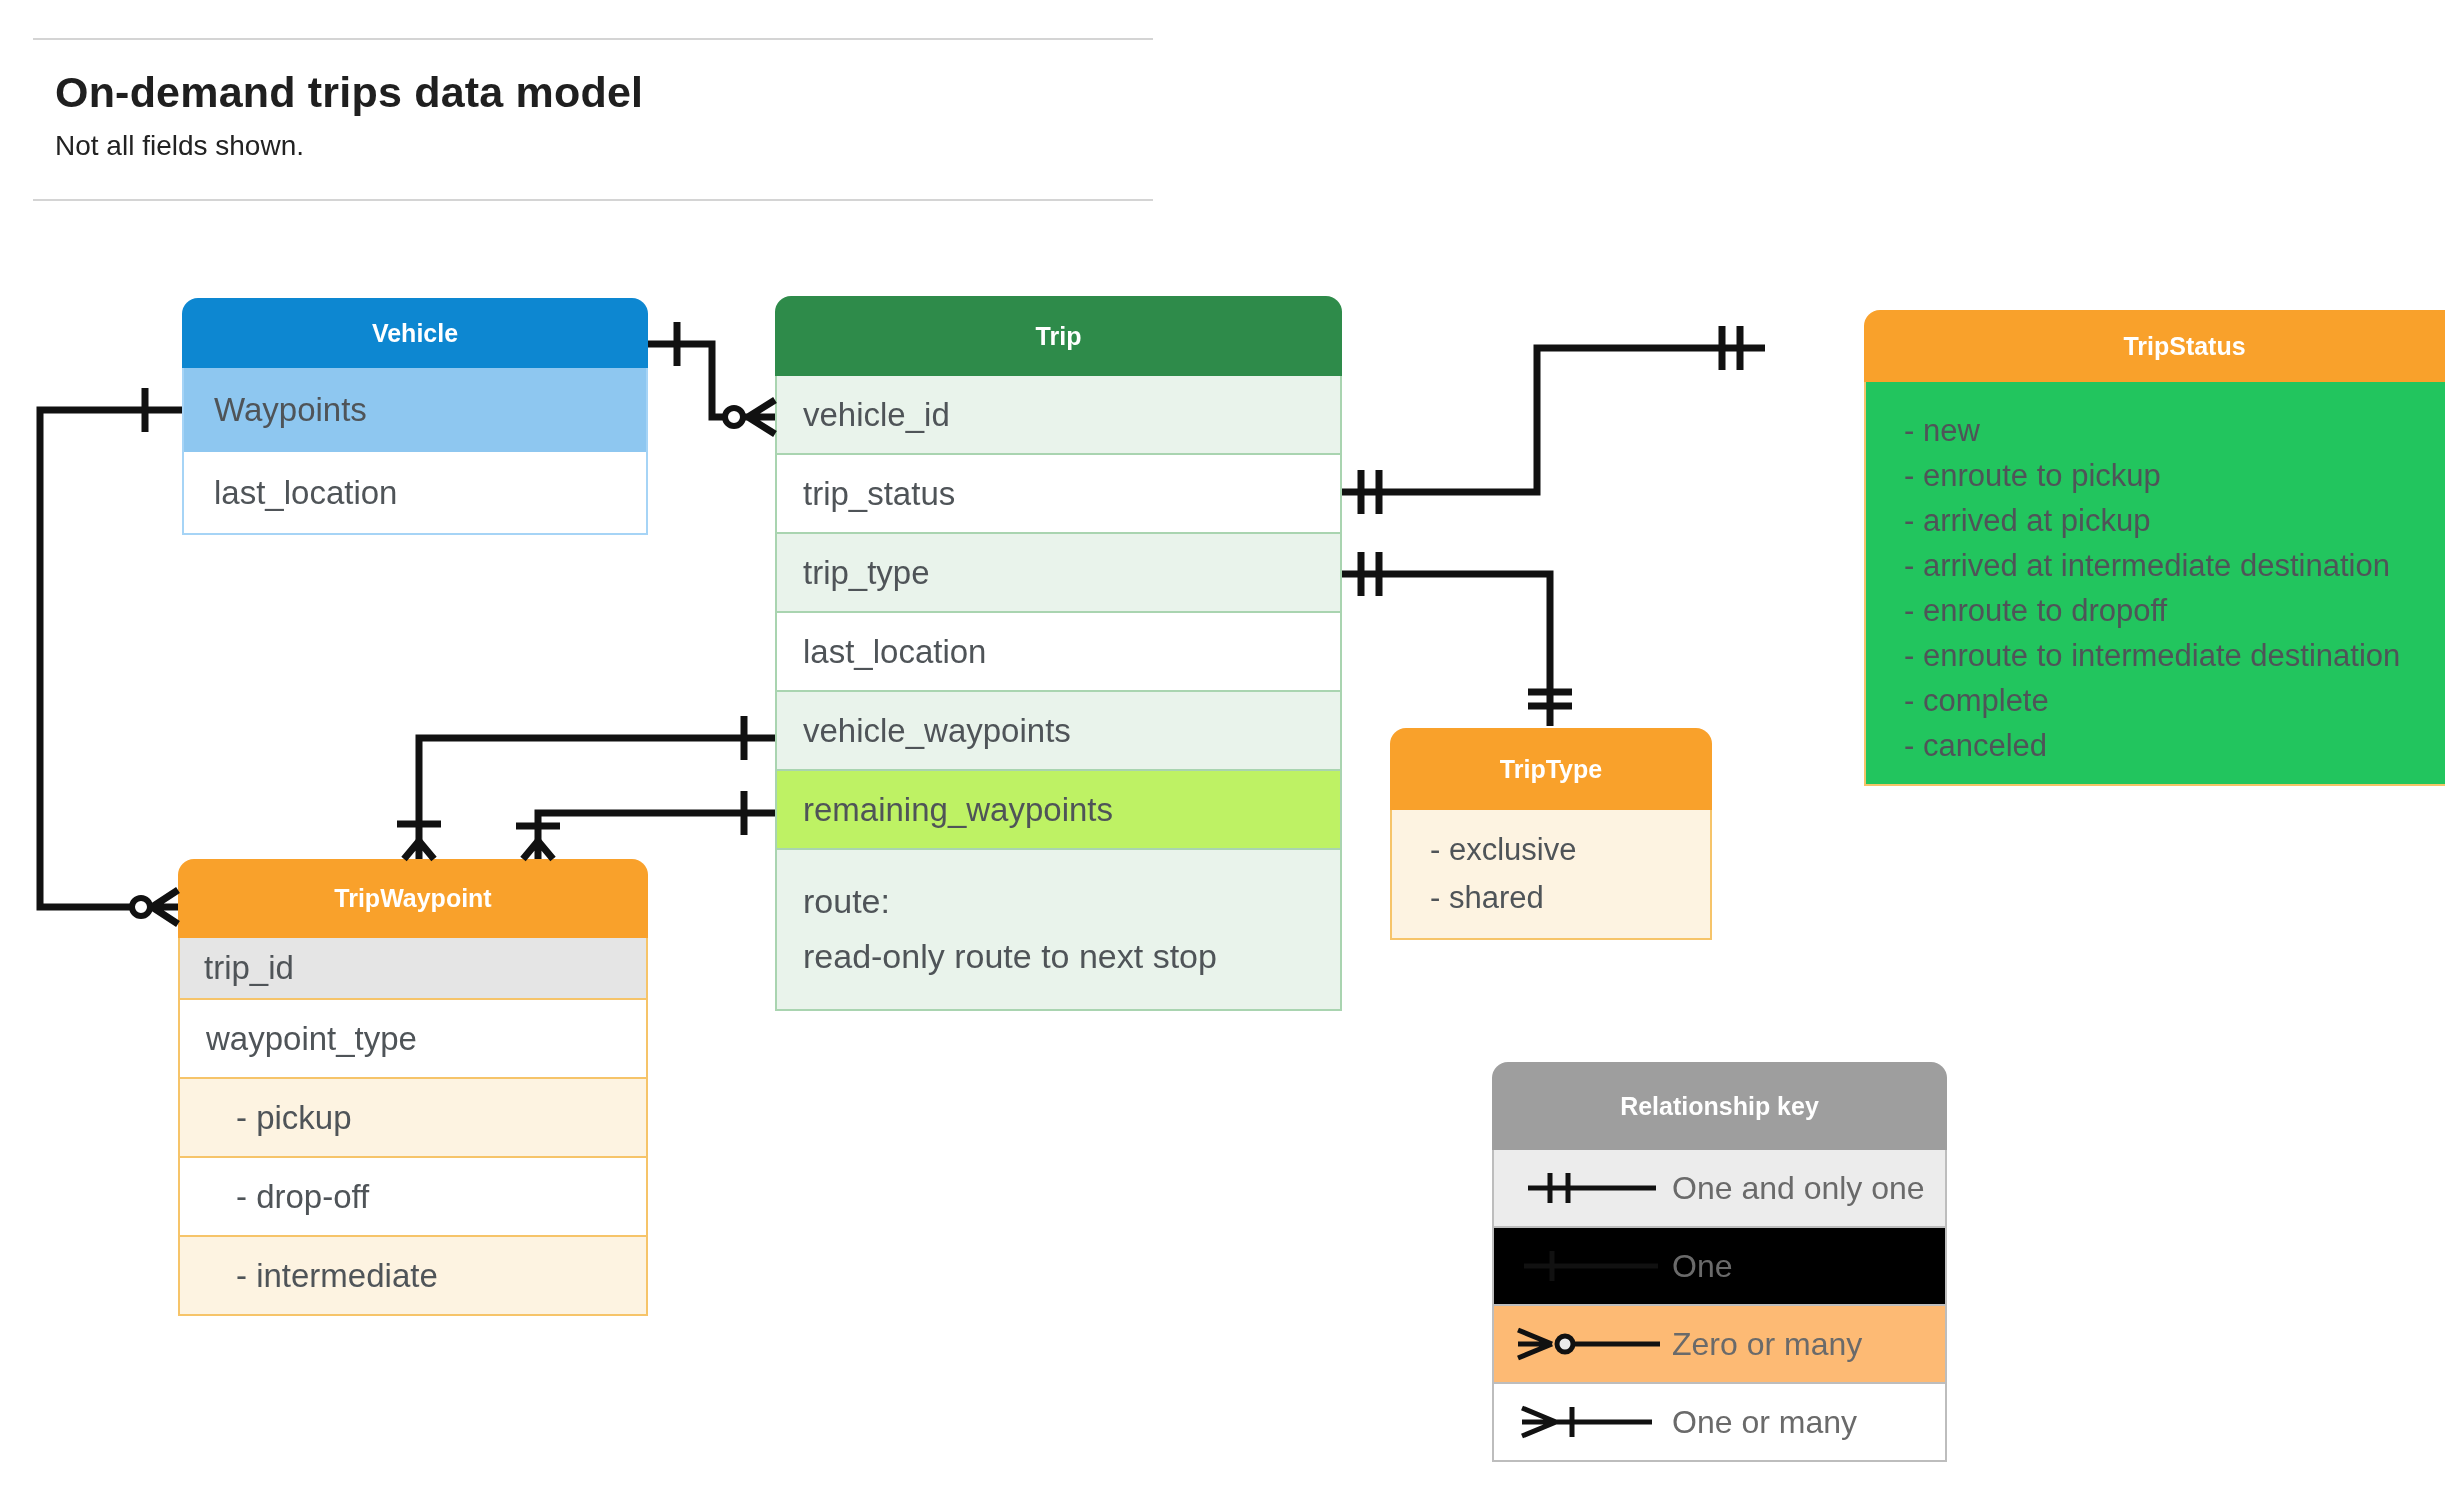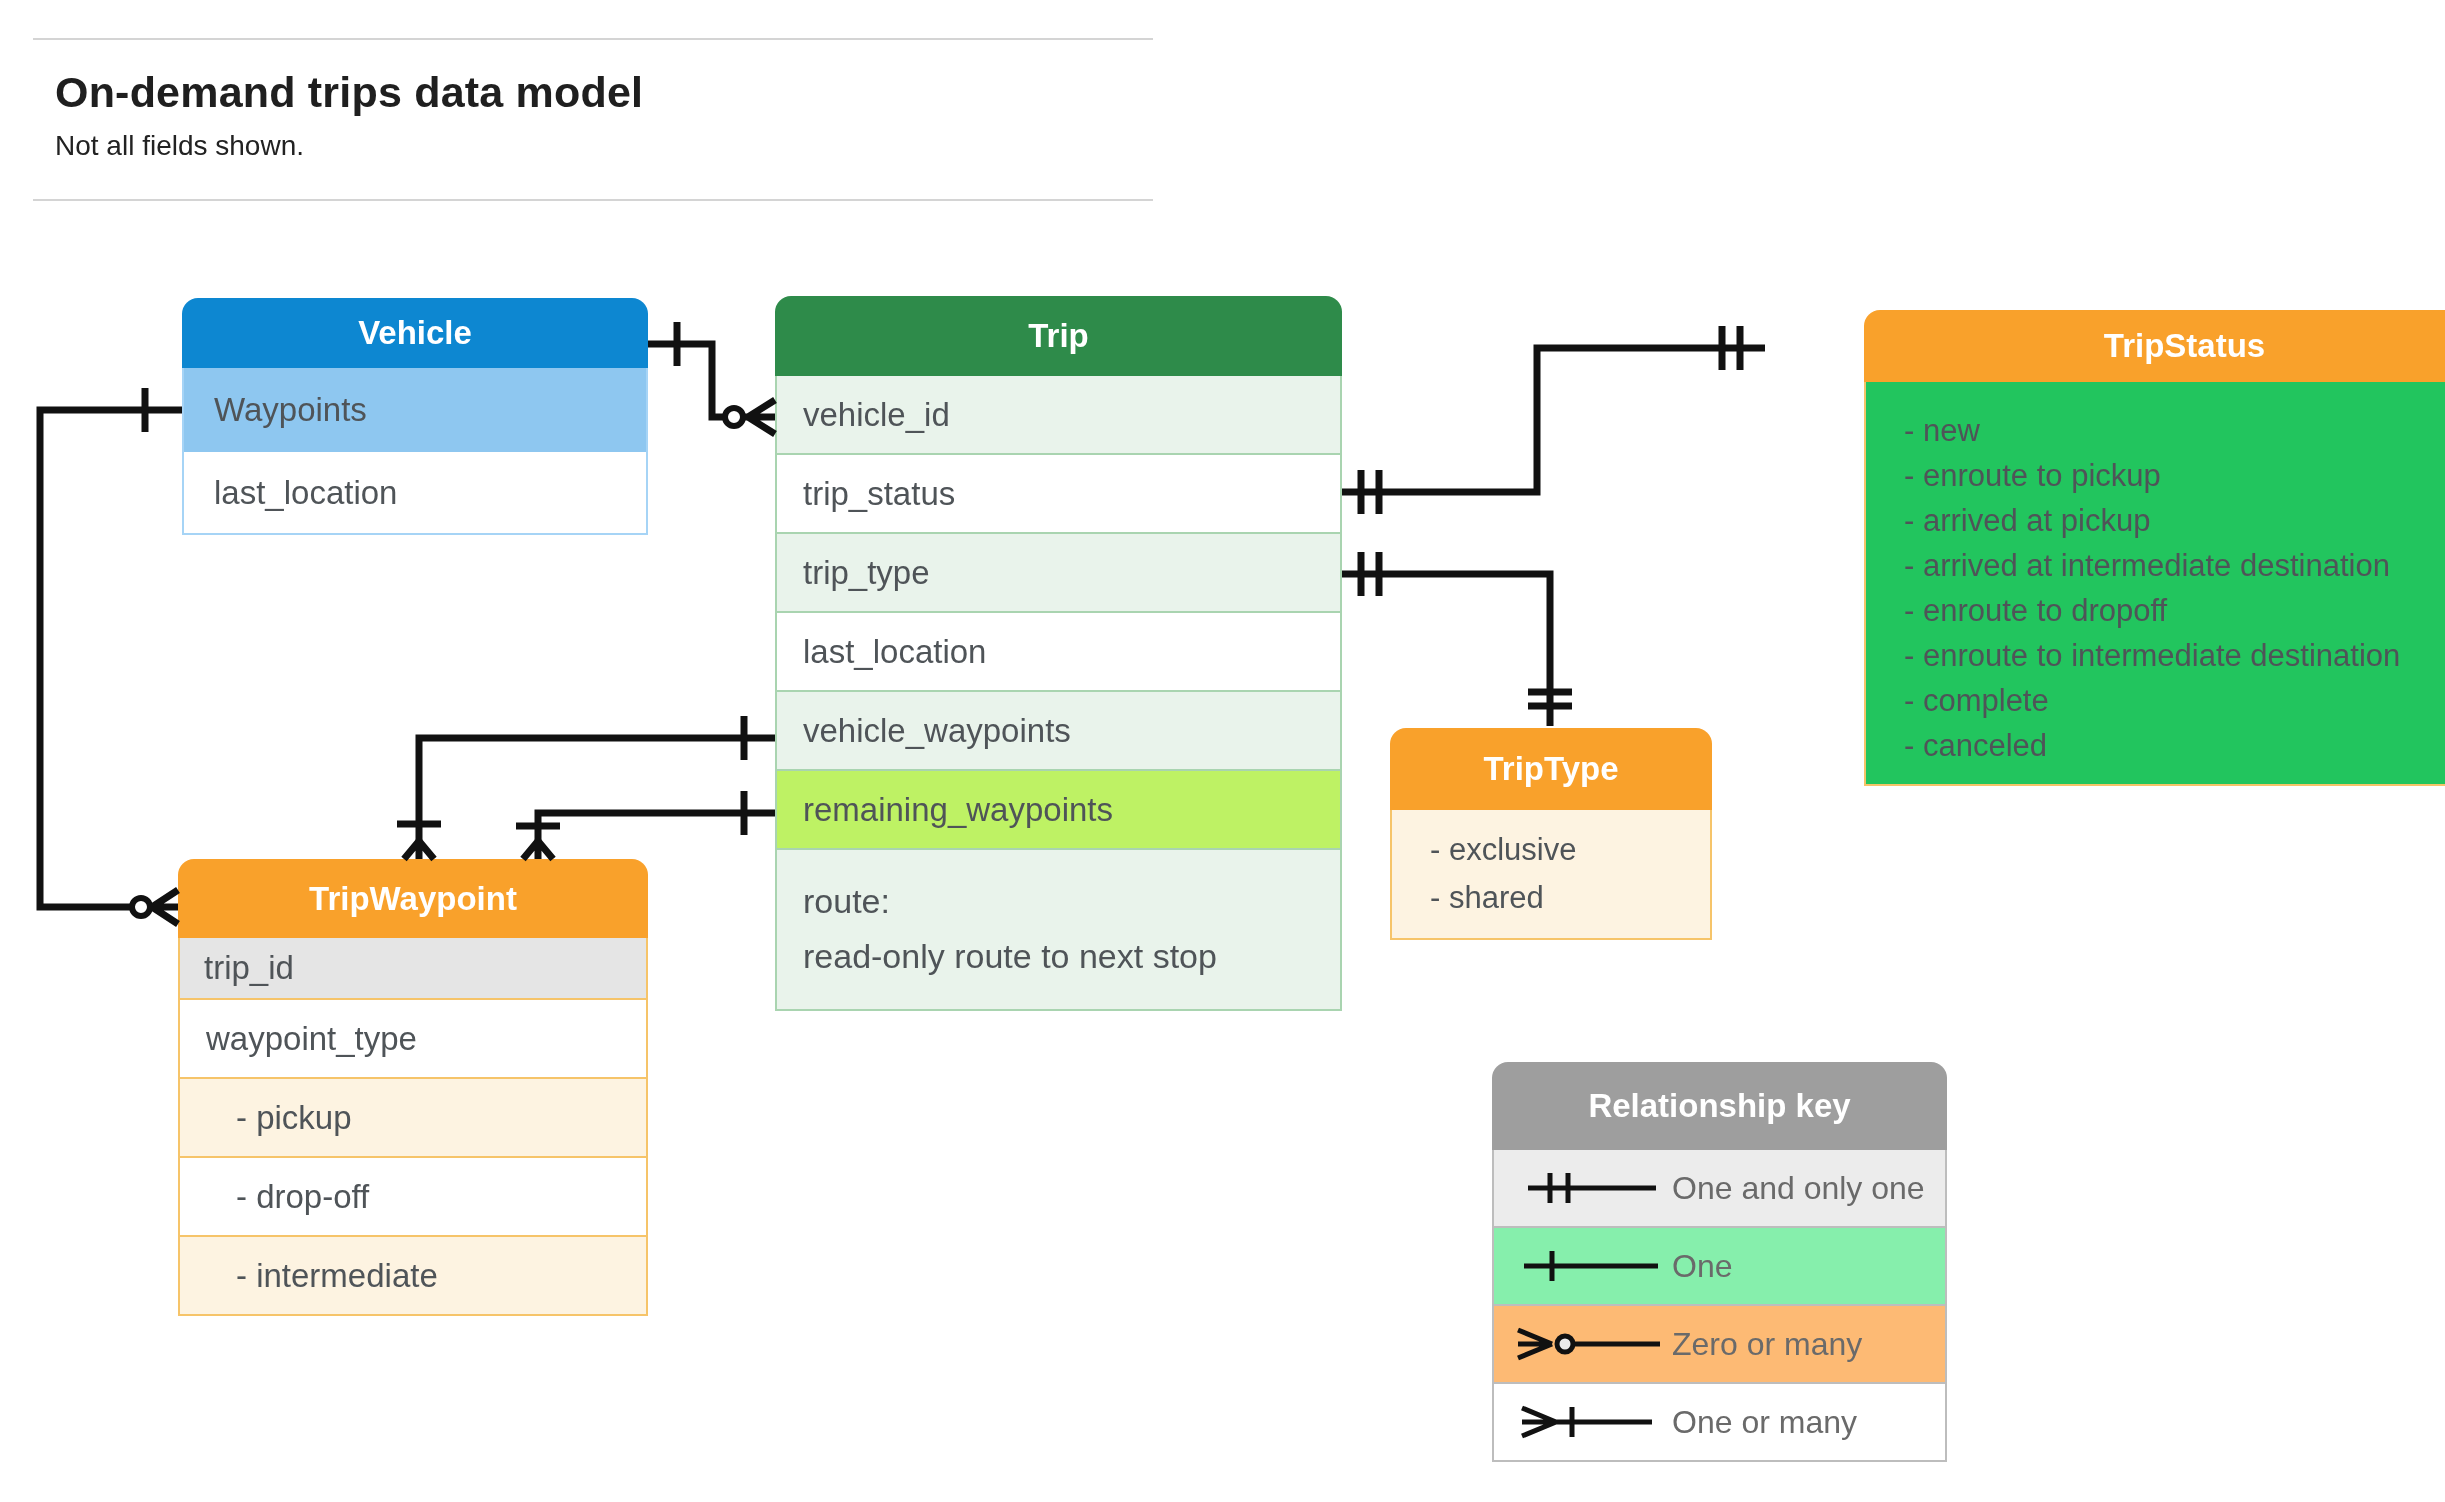--- a/index.html
+++ b/index.html
@@ -3,21 +3,21 @@
 <meta charset="utf-8">
 <style>
   html,body{margin:0;padding:0;background:#ffffff;}
   .canvas{position:relative;width:2445px;height:1502px;background:#ffffff;
           font-family:"Liberation Sans", sans-serif;overflow:hidden;}
   .rule{position:absolute;height:2px;background:#d4d4d4;}
   .page-title{position:absolute;left:55px;top:68px;font-size:43px;font-weight:700;color:#1f1f1f;letter-spacing:0.2px;}
   .page-subtitle{position:absolute;left:55px;top:130px;font-size:28px;color:#222;}
   .entity{position:absolute;}
   .ehead{display:flex;align-items:center;justify-content:center;color:#fff;
-         font-weight:700;font-size:33px;border-radius:16px 16px 0 0;box-sizing:border-box;}
+         font-weight:700;font-size:25px;border-radius:16px 16px 0 0;box-sizing:border-box;}
   .ebody{box-sizing:border-box;}
   .frow{display:flex;align-items:center;font-size:33px;color:#4f5458;box-sizing:border-box;}
   .overlay{position:absolute;left:0;top:0;pointer-events:none;}
   .c{fill:none;stroke:#111111;stroke-width:7;}
   .circ{fill:#ffffff;stroke:#111111;stroke-width:6;}
   .legend-label{font-size:32px;color:#6a6a6a;}
   .lsym{flex:0 0 150px;margin:0 12px 0 16px;}
   .ls{fill:none;stroke:#111111;stroke-width:5;}
   .status-item{font-size:31px;color:#4f5458;line-height:45px;}
 </style>
@@ -128,21 +128,21 @@
     <div class="ehead" style="height:88px;background:#9e9e9e">
       <span>Relationship key</span>
     </div>
     <div class="ebody" style="border:2px solid #bdbdbd;border-top:none">
       <div class="frow" style="height:76px;background:#ececec">
         <svg class="lsym" width="150" height="36" viewBox="0 0 150 36">
           <path class="ls" d="M18 18 H146 M40 3 V33 M58 3 V33"></path>
         </svg>
         <span class="legend-label">One and only one</span>
       </div>
-      <div class="frow" style="height:78px;background:#86efac;border-top:2px solid #bdbdbd">
+      <div class="frow" style="height:78px;background:#000000;border-top:2px solid #bdbdbd">
         <svg class="lsym" width="150" height="36" viewBox="0 0 150 36">
           <path class="ls" d="M14 18 H148 M42 3 V33"></path>
         </svg>
         <span class="legend-label">One</span>
       </div>
       <div class="frow" style="height:78px;background:#fdba74;border-top:2px solid #bdbdbd">
         <svg class="lsym" width="150" height="36" viewBox="0 0 150 36">
           <path class="ls" d="M42 18 L8 4 M42 18 L8 18 M42 18 L8 32 M64 18 H150"></path>
           <circle cx="55" cy="18" r="8" fill="#ececec" stroke="#111111" stroke-width="5"></circle>
         </svg>

